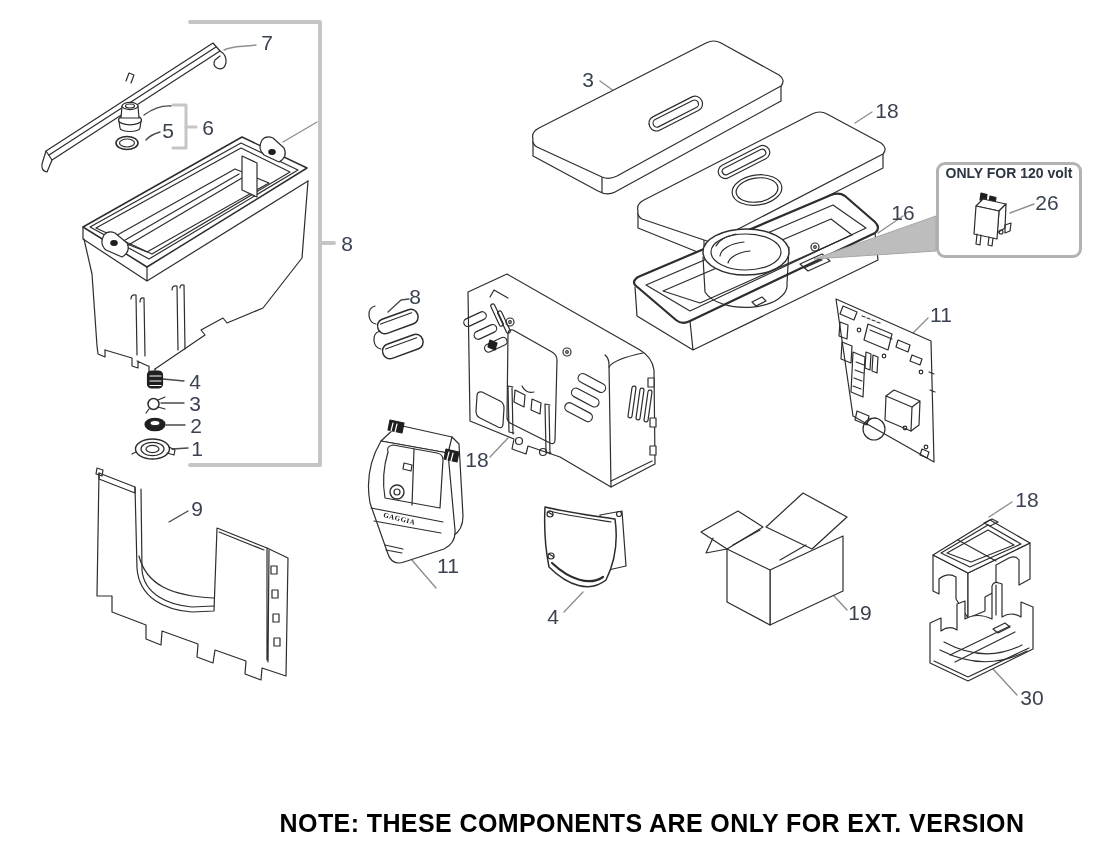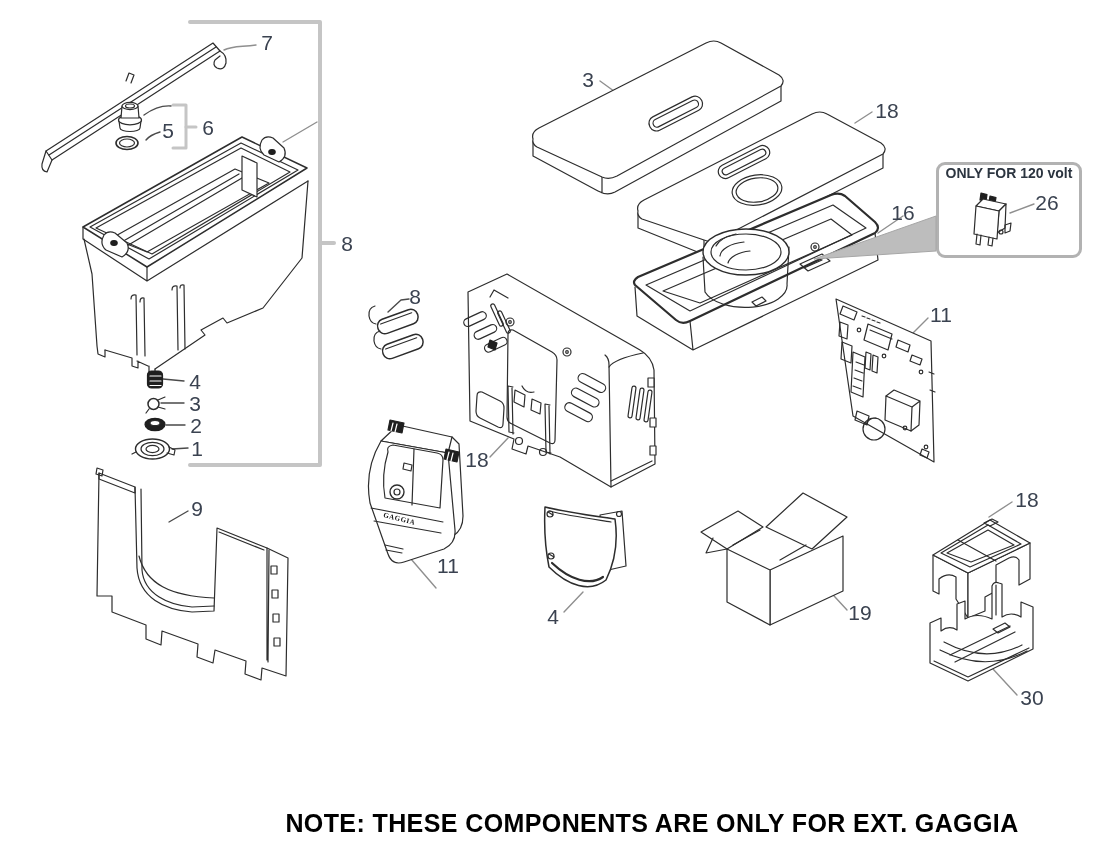--- a/index.html
+++ b/index.html
@@ -346,14 +346,14 @@
   <div class="callout" style="left:887px;top:110px">18</div>
   <div class="callout" style="left:903px;top:212px">16</div>
   <div class="callout" style="left:941px;top:314px">11</div>
   <div class="callout" style="left:860px;top:612px">19</div>
   <div class="callout" style="left:1027px;top:499px">18</div>
   <div class="callout" style="left:1032px;top:697px">30</div>
   <div class="callout" style="left:1047px;top:202px">26</div>
 
   <div class="brand-label">GAGGIA</div>
 
-  <div class="note">NOTE: THESE COMPONENTS ARE ONLY FOR EXT. GAGGIA</div>
+  <div class="note">NOTE: THESE COMPONENTS ARE ONLY FOR EXT. VERSION</div>
 </div>
 
 </body></html>

